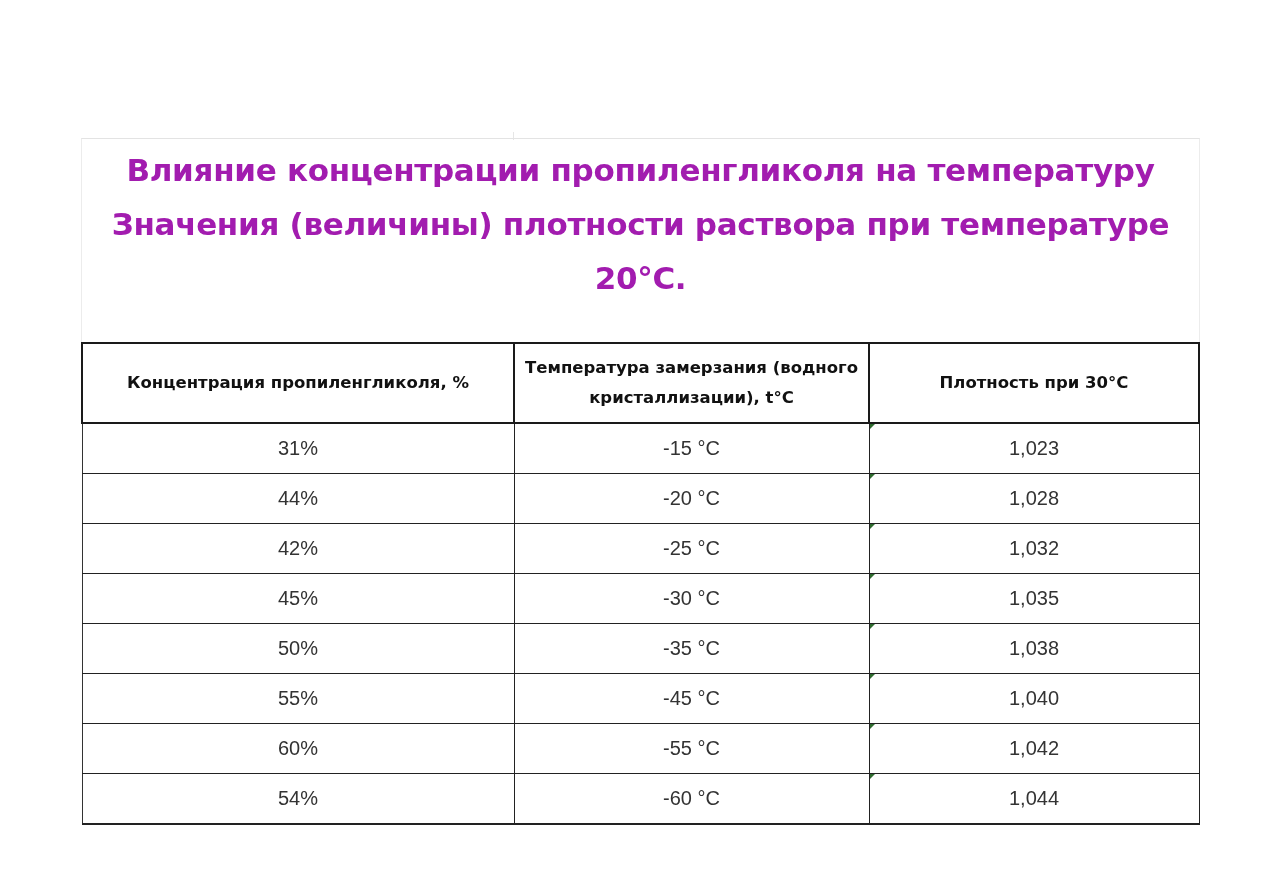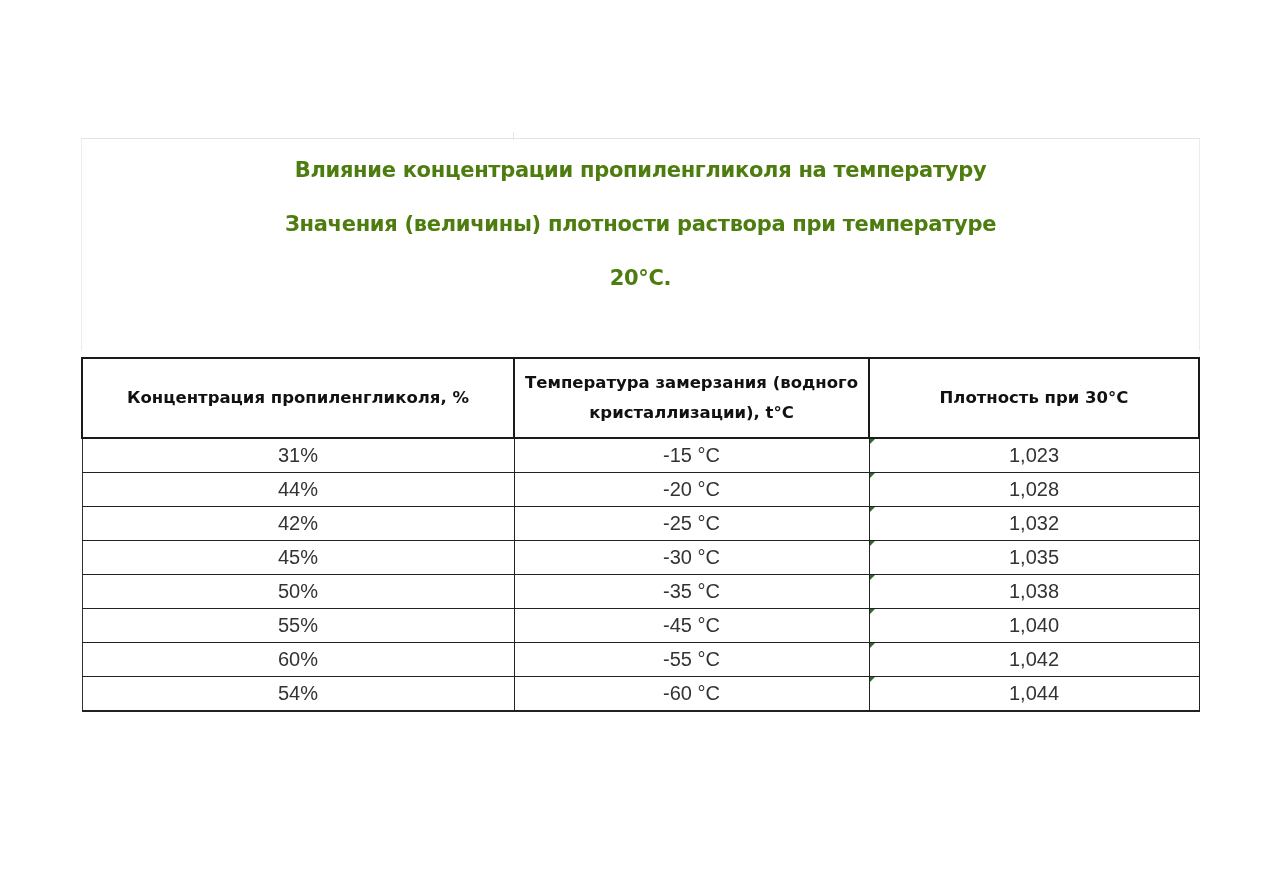--- a/index.html
+++ b/index.html
@@ -3,32 +3,32 @@
   <meta charset="utf-8">
   <style>
     html, body { margin: 0; padding: 0; background: #ffffff; }
     body { width: 1280px; height: 886px; position: relative; overflow: hidden; }
     .sheet {
       position: absolute; left: 81px; top: 138px; width: 1117px;
       border-top: 1px solid #e3e3e3; border-left: 1px solid #ececec; border-right: 1px solid #ececec;
     }
     .gridline-top { position: absolute; left: 513px; top: 132px; width: 1px; height: 8px; background: #e6e6e6; }
     .title {
-      font-family: "DejaVu Sans", sans-serif; font-weight: bold; font-size: 21px;
-      line-height: 54px; text-align: center; color: #4d7c0f; padding: 4px 6px 0 6px;
+      font-family: "DejaVu Sans", sans-serif; font-weight: bold; font-size: 31px;
+      line-height: 54px; text-align: center; color: #a21caf; padding: 4px 6px 0 6px;
       height: 212px; box-sizing: border-box; letter-spacing: -0.3px;
     }
-    table { border-collapse: collapse; width: 1117px; position: absolute; left: 81px; top: 357px; table-layout: fixed; }
+    table { border-collapse: collapse; width: 1117px; position: absolute; left: 81px; top: 342px; table-layout: fixed; }
     th {
       font-family: "DejaVu Sans", sans-serif; font-weight: bold; font-size: 16.5px; color: #111;
       border: 2px solid #1a1a1a; height: 78px; line-height: 30px; text-align: center; padding: 0 6px;
     }
     td {
       font-family: "Liberation Sans", sans-serif; font-size: 20px; color: #333;
-      border: 1px solid #222; border-left: 1px solid #333; height: 33px; text-align: center; padding: 0;
+      border: 1px solid #222; border-left: 1px solid #333; height: 33px; text-align: center; padding: 8px;
       position: relative;
     }
     td.c3::before {
       content: ""; position: absolute; left: 0; top: 0; width: 0; height: 0;
       border-top: 5px solid #2e6b2e; border-right: 5px solid transparent;
     }
     col.c1 { width: 432px; } col.c2 { width: 355px; } col.c3 { width: 330px; }
     tbody tr:last-child td { border-bottom: 2px solid #222; }
   </style>
 </head>

